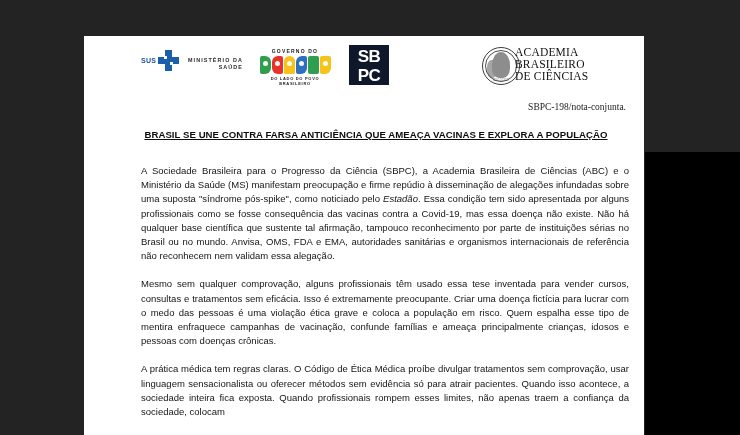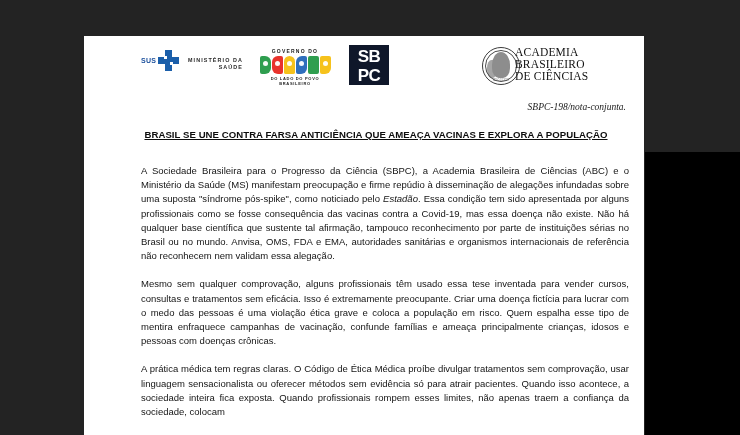--- a/index.html
+++ b/index.html
@@ -228,21 +228,20 @@
     position: relative;
     z-index: 2;
   }
 
   
   .doc-ref {
     position: absolute;
     right: 18px;
     top: 66px;
     font-family: "Liberation Serif", serif;
-    font-style: italic;
     font-size: 9.5px;
     color: #1a1a1a;
   }
 
   
   .doc-title {
     position: absolute;
     left: 48px;
     right: 24px;
     top: 92px;

